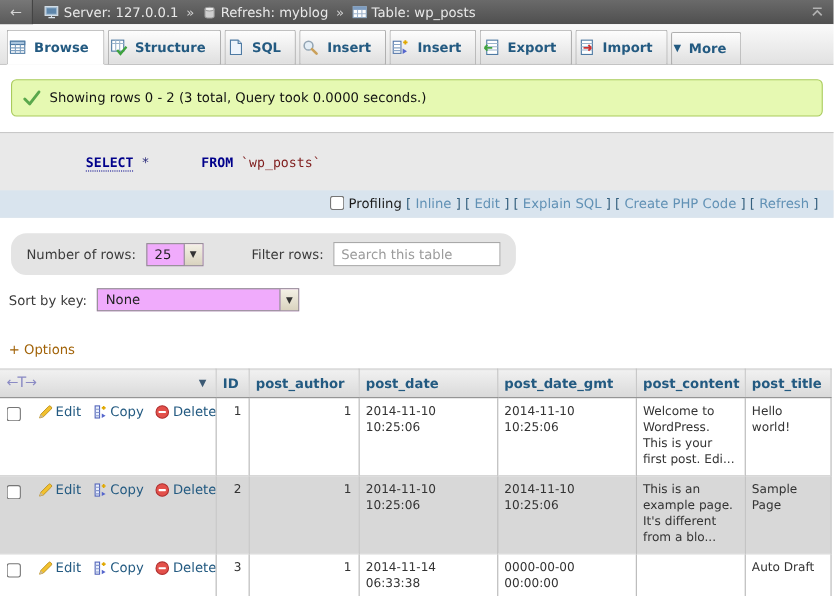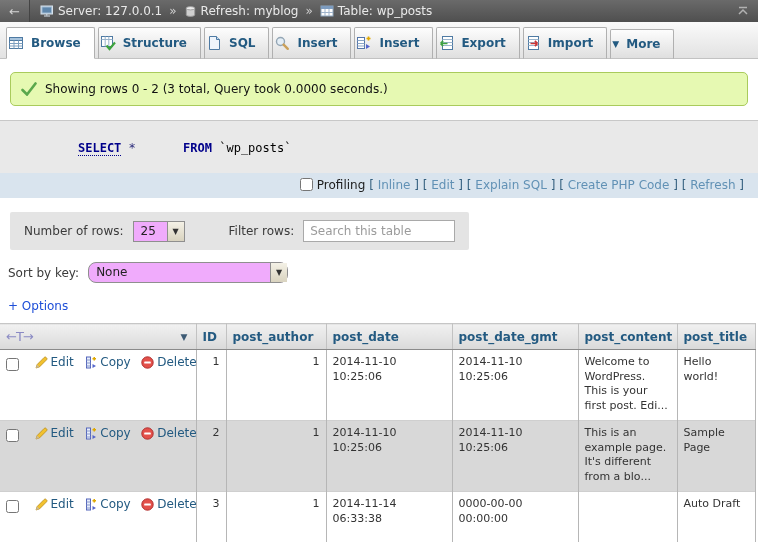--- a/index.html
+++ b/index.html
@@ -24,39 +24,39 @@
 
   
   .message { margin: 13px 10px 0 10px; background: #e6f9b2; border: 1px solid #a9cb5c; border-radius: 5px; padding: 9px 10px; font-size: 12px; color: #111; display: flex; align-items: center; gap: 8px; }
 
   
   .query-section { margin-top: 14px; border-top: 1px solid #c8c8c8; background: #e9e9e9; }
   .sql-box { padding: 20px 10px 18px 38px; font-family: "DejaVu Sans Mono", "Liberation Mono", monospace; font-size: 12px; color: #333; }
   .sql-kw { color: #00008b; font-weight: bold; margin-left: 40px; }
   .sql-kw.help { border-bottom: 1px dotted #00008b; cursor: help; }
   .sql-star { color: #2a2a7a; }
-  .sql-id { color: #000000; }
+  .sql-id { color: #7f1d1d; }
   .profiling-bar { background: #d9e4ee; padding: 5px 14px 6px 14px; text-align: right; font-size: 12px; color: #1c1c1c; }
   .profiling-bar label { cursor: pointer; }
   .profiling-bar input { vertical-align: -2px; margin-right: 4px; }
   .plinks { color: #35607f; }
   .plink { color: #6191b5; text-decoration: none; cursor: pointer; }
 
   
-  .rows-bar { display: inline-flex; align-items: center; gap: 9px; background: #e4e4e4; border-radius: 2px; margin: 14px 0 0 10px; padding: 8px 14px; font-size: 12px; color: #3a3a3a; }
+  .rows-bar { display: inline-flex; align-items: center; gap: 9px; background: #e4e4e4; border-radius: 14px; margin: 14px 0 0 10px; padding: 8px 14px; font-size: 12px; color: #3a3a3a; }
   .fake-select { display: inline-flex; align-items: stretch; border: 1px solid #8f8f8f; background: #f0abfc; height: 21px; cursor: pointer; }
   .fake-select .val { padding: 2px 8px 0 7px; font-size: 12px; color: #222; white-space: nowrap; flex: 1; }
   .fake-select .btn { width: 17px; background: linear-gradient(#f4f1e6, #d9d3bf); border-left: 1px solid #8f8f8f; display: flex; align-items: center; justify-content: center; }
   .fake-select .btn .tri { font-size: 8px; color: #333; }
   .sel-rows { width: 52px; }
   .filter-input { width: 152px; height: 22px; border: 1px solid #a9a9a9; font-size: 12px; padding: 0 6px; color: #333; font-family: "DejaVu Sans", sans-serif; }
   .filter-input::placeholder { color: #9b9b9b; }
   .sort-row { display: flex; align-items: center; gap: 9px; margin: 12px 0 0 8px; font-size: 12px; color: #3a3a3a; }
-  .sel-sort { width: 200px; border-radius: 8px; }
-  .options-link { display: inline-block; margin: 16px 0 8px 8px; font-size: 12px; color: #1d4ed8; text-decoration: none; cursor: pointer; }
+  .sel-sort { width: 184px; }
+  .options-link { display: inline-block; margin: 28px 0 8px 8px; font-size: 12px; color: #a16207; text-decoration: none; cursor: pointer; }
 
   
   table.results { border-collapse: collapse; table-layout: fixed; width: 755px; margin-top: 2px; }
   .results th { background: linear-gradient(#f1f1f1, #d9d9d9); border-top: 1px solid #c6c6c6; border-bottom: 1px solid #8a8a8a; border-right: 1px solid #c2c2c2; padding: 5px 6px; text-align: left; font-size: 12px; font-weight: bold; color: #235a81; cursor: pointer; white-space: nowrap; overflow: hidden; }
   .th-actions { display: flex; align-items: center; justify-content: space-between; }
   .transpose { color: #8a8ac4; font-size: 13px; font-weight: normal; letter-spacing: -1px; cursor: pointer; }
   .colvis-arrow { font-size: 9px; color: #3c5a74; cursor: pointer; padding-right: 2px; }
   .results td { vertical-align: top; padding: 5px 6px; border-right: 1px solid #b6b6b6; border-top: 1px solid #cfcfcf; font-size: 11px; color: #333; height: 71px; overflow: hidden; line-height: 1.33; }
   .results tr.alt td { background: #d8d8d8; }
   .td-num { text-align: right; padding-right: 8px; }

